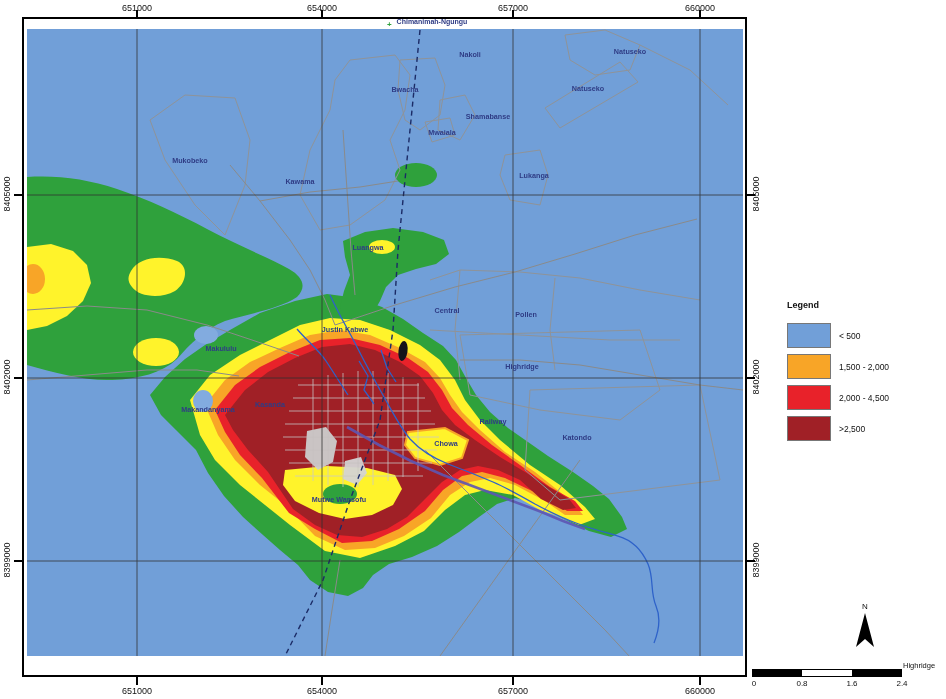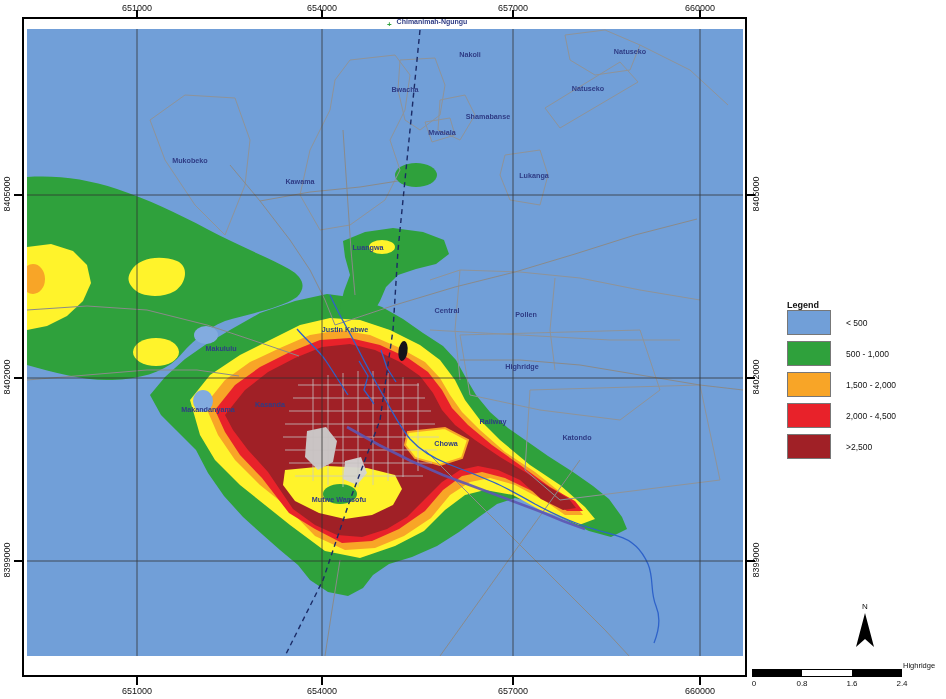--- a/index.html
+++ b/index.html
@@ -16,24 +16,24 @@
           transform:rotate(-90deg);transform-origin:center;}
   .tick{position:absolute;background:#000;}
   .tick.v{width:2px;height:8px;}
   .tick.h{width:8px;height:2px;}
   
   #top-place{position:absolute;top:18px;font-size:7px;font-weight:bold;color:#2F3C85;
              transform:translateX(-50%);white-space:nowrap;}
   #top-marker{position:absolute;left:387px;top:20px;font-size:8px;color:#2FA13C;font-weight:bold;}
   
   #legend{position:absolute;left:787px;top:300px;width:158px;}
-  #legend .title{font-size:9px;font-weight:bold;color:#111;}
+  #legend .title{font-size:9px;font-weight:bold;color:#111;margin-bottom:13px;}
   .lrow{display:flex;align-items:center;margin-bottom:6px;height:25px;}
   .swatch{width:44px;height:25px;border:1px solid #777;box-sizing:border-box;flex:0 0 auto;}
-  .llabel{margin-left:15px;font-size:8.5px;color:#111;white-space:nowrap;}
+  .llabel{margin-left:8px;font-size:8.5px;color:#111;white-space:nowrap;}
   
   #scalebar{position:absolute;left:752px;top:661px;width:194px;height:34px;}
   #sb-unit{position:absolute;left:151px;top:0;font-size:7.5px;color:#111;}
   #sb-bar{position:absolute;left:0;top:8px;width:150px;height:8px;border:1px solid #000;
           box-sizing:border-box;display:flex;}
   #sb-bar div{flex:1 1 auto;height:100%;}
   .sb-b{background:#000;} .sb-w{background:#fff;}
   .sb-t{position:absolute;top:18px;font-size:8px;color:#111;transform:translateX(-50%);}
   
   #north{position:absolute;left:850px;top:602px;width:30px;text-align:center;}
@@ -216,24 +216,20 @@
   <div class="tick h" style="left:747px;top:377px"></div>
   <div class="tick h" style="left:747px;top:560px"></div>
 
   <div id="legend">
     <div class="title">Legend</div>
     <div class="lrow">
       <div class="swatch" style="background: rgb(113, 159, 216);"></div>
       <span class="llabel">&lt; 500</span>
     </div>
     <div class="lrow">
-      <div class="swatch" style="background: rgb(47, 161, 60);"></div>
-      <span class="llabel">500 - 1,000</span>
-    </div>
-    <div class="lrow">
       <div class="swatch" style="background: rgb(248, 165, 39);"></div>
       <span class="llabel">1,500 - 2,000</span>
     </div>
     <div class="lrow">
       <div class="swatch" style="background: rgb(232, 34, 42);"></div>
       <span class="llabel">2,000 - 4,500</span>
     </div>
     <div class="lrow">
       <div class="swatch" style="background: rgb(160, 32, 38);"></div>
       <span class="llabel">&gt;2,500</span>

